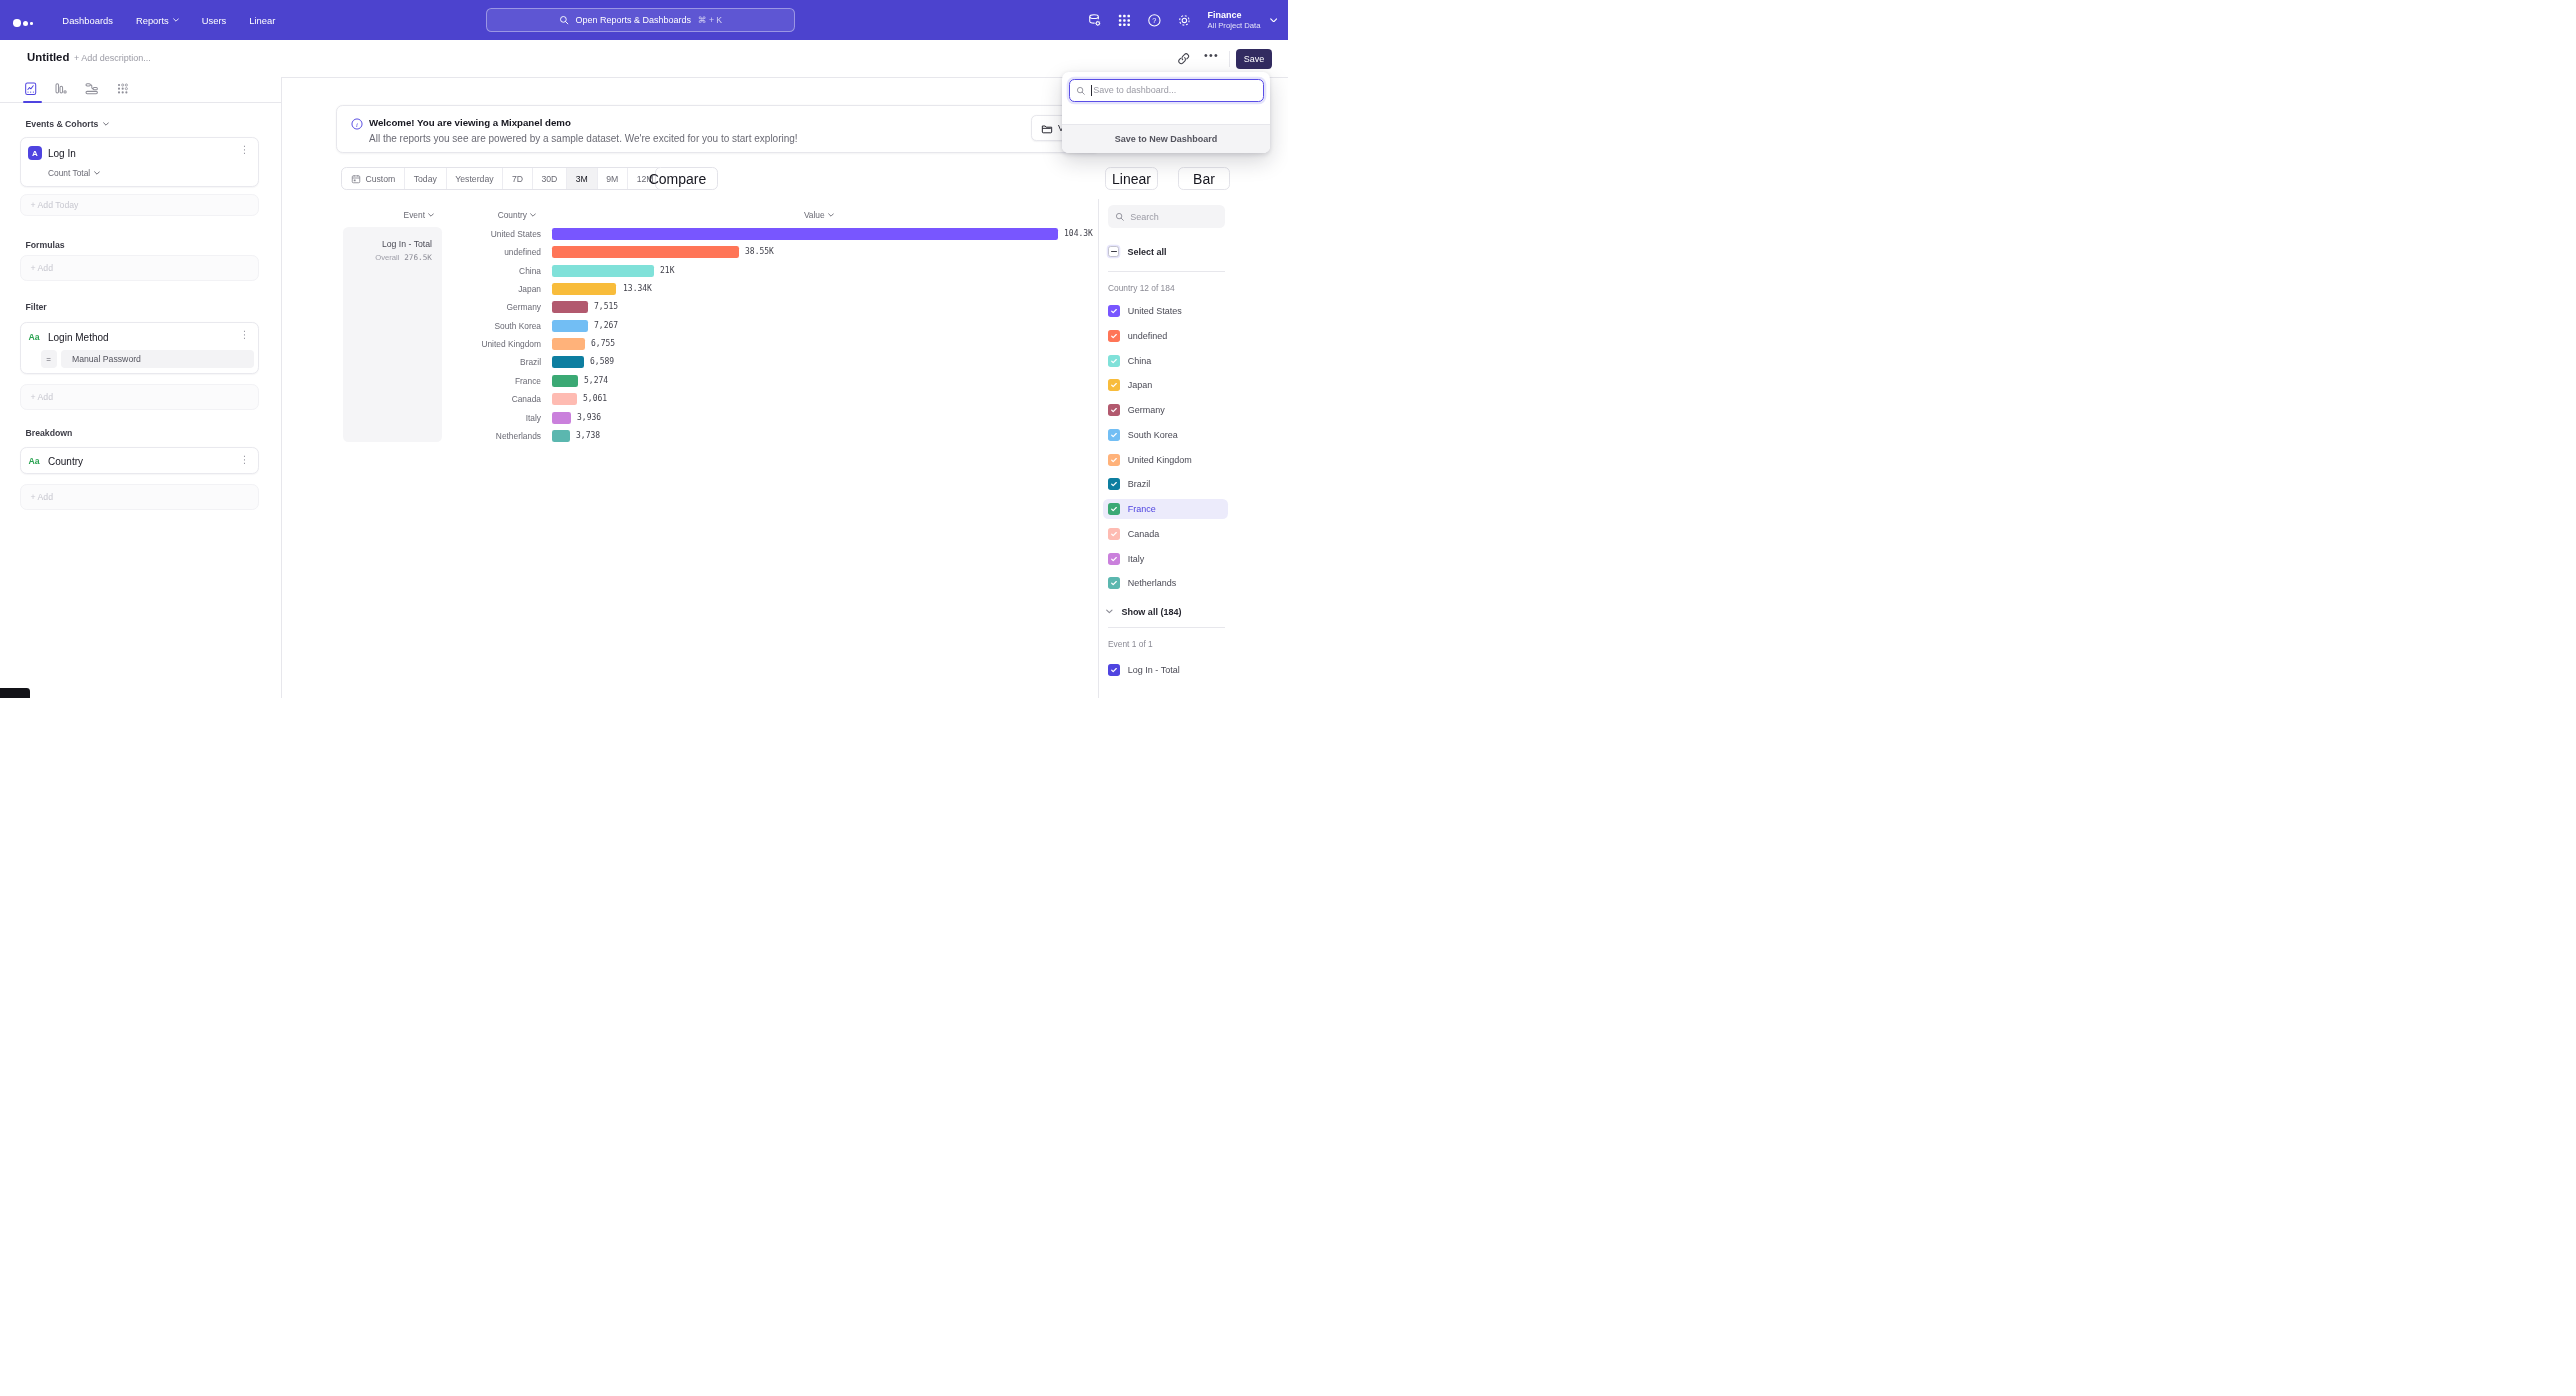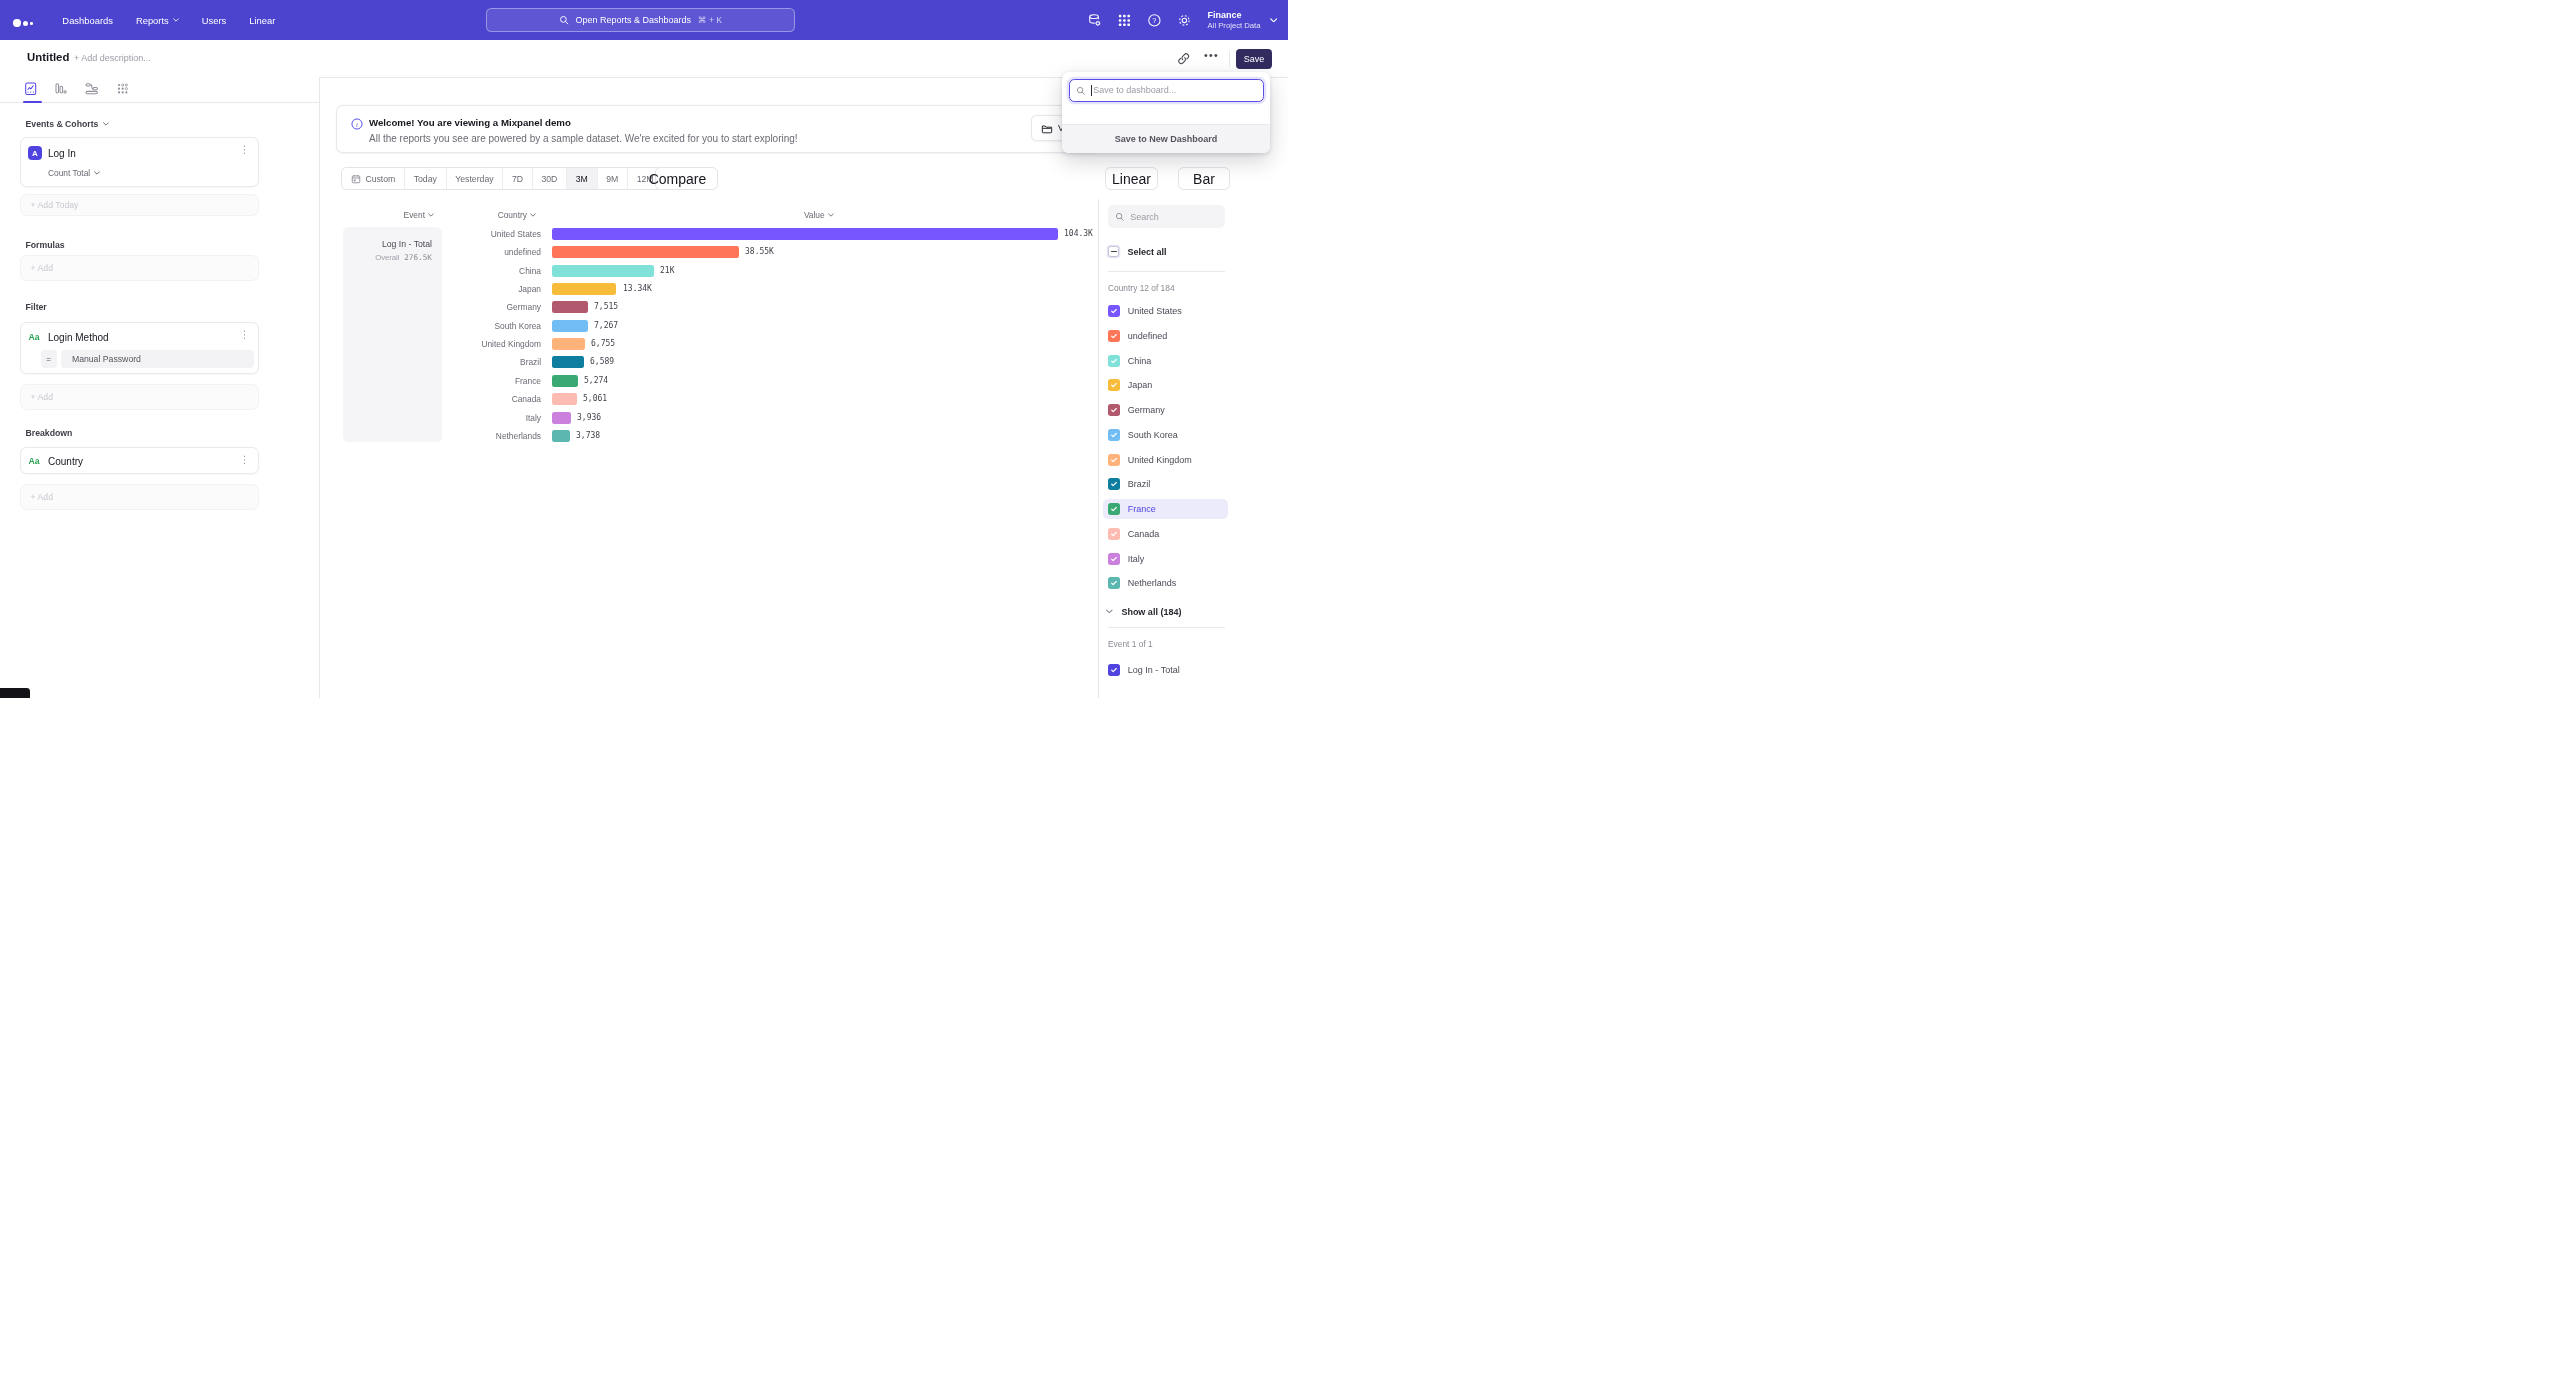--- a/index.html
+++ b/index.html
@@ -30,21 +30,21 @@
   
   .titlebar{position:absolute;left:0;top:40px;width:1288px;height:38px;background:#fff;border-bottom:0.7px solid #e7e7ec}
   .report-title{position:absolute;left:27px;top:11.4px;font-size:11.4px;font-weight:700;color:#16161f;cursor:text}
   .report-desc{position:absolute;left:74px;top:13.4px;font-size:9px;color:#9b9ba5;cursor:text}
   .tb-ico{position:absolute;top:12px;width:13.4px;height:13.4px;color:#44444e;cursor:pointer}
   .tb-dots{position:absolute;left:1204px;top:9.4px;font-size:10.7px;letter-spacing:1.3px;color:#44444e;cursor:pointer}
   .tb-sep{position:absolute;left:1229px;top:10.7px;width:0.7px;height:16px;background:#e7e7ec}
   .save-btn{position:absolute;left:1236px;top:8.7px;width:36px;height:20px;background:#322b60;color:#fff;font-size:9px;border:none;border-radius:4px;cursor:pointer;font-family:inherit}
 
   
-  .sidebar{position:absolute;left:0;top:77px;width:320px;height:621px;background:#fff;border-right:0.7px solid #e7e7ec}
+  .sidebar{position:absolute;left:0;top:77px;width:282px;height:621px;background:#fff;border-right:0.7px solid #e7e7ec}
   .tabsrow{position:absolute;left:0;top:0;width:100%;height:25.5px;border-bottom:0.7px solid #e7e7ec}
   .tab{position:absolute;top:5.4px;width:13.4px;height:13.4px;cursor:pointer;color:#8f8f99}
   .tab.sel{color:#4f44e0}
   .tab-underline{position:absolute;left:23px;top:23.5px;width:19px;height:2px;border-radius:1.3px;background:#4f44e0}
   .sec-h{position:absolute;left:25.5px;font-size:8.7px;font-weight:700;color:#3c3c46;display:flex;align-items:center;gap:4.7px}
   .sec-h .chev{color:#6a6a74}
   .card{position:absolute;left:19.5px;width:239px;background:#fff;border:0.7px solid #e9e9ee;border-radius:6.7px;box-shadow:0 0.7px 1.3px rgba(20,20,40,.04);cursor:pointer}
   .ghost{position:absolute;left:19.5px;width:239px;background:#fbfbfc;border:0.7px solid #f2f2f5;border-radius:6.7px;display:flex;align-items:center;padding-left:10px;font-size:8.7px;color:#c8c8d0;cursor:pointer}
   .kebab{position:absolute;right:8px;top:6.7px;font-size:10px;color:#9a9aa4;cursor:pointer;line-height:1}
   .abadge{position:absolute;left:7.4px;top:8px;width:14px;height:14px;background:#4f44e0;color:#fff;border-radius:4px;font-size:8px;font-weight:700;display:flex;align-items:center;justify-content:center}

